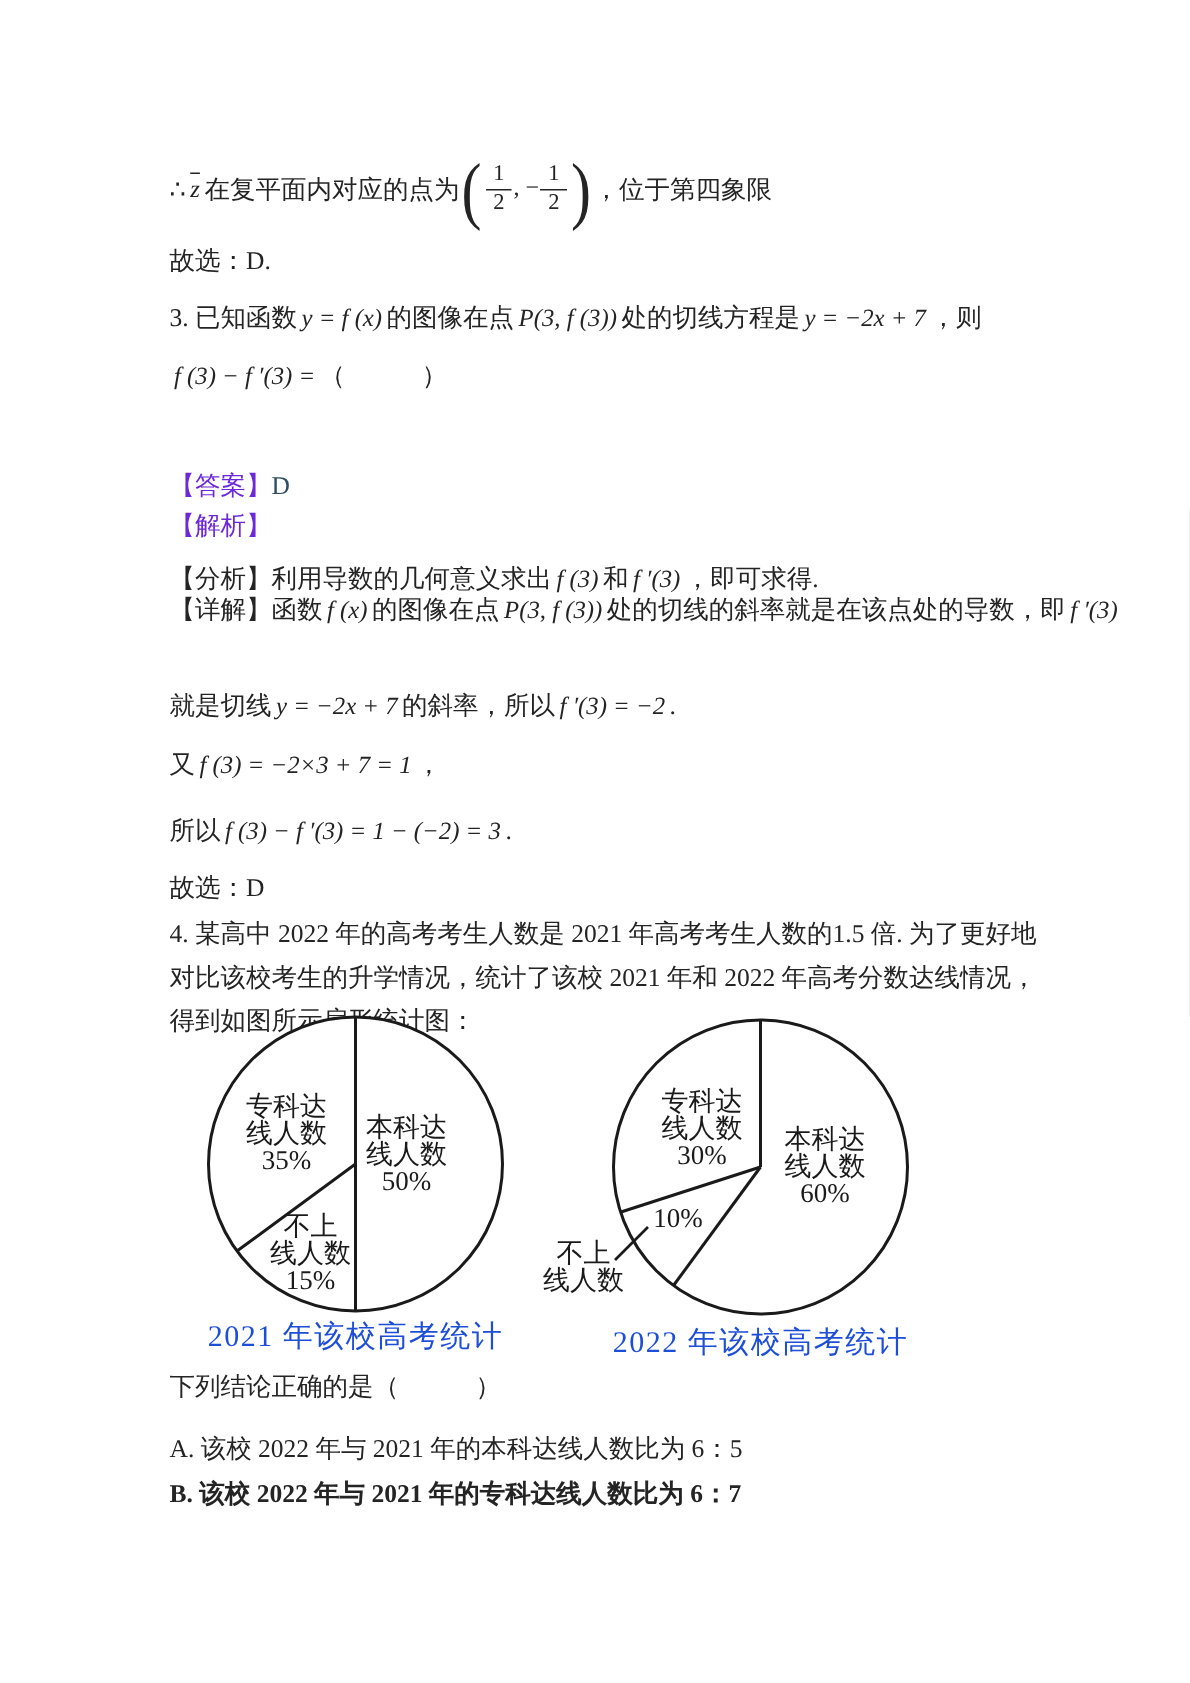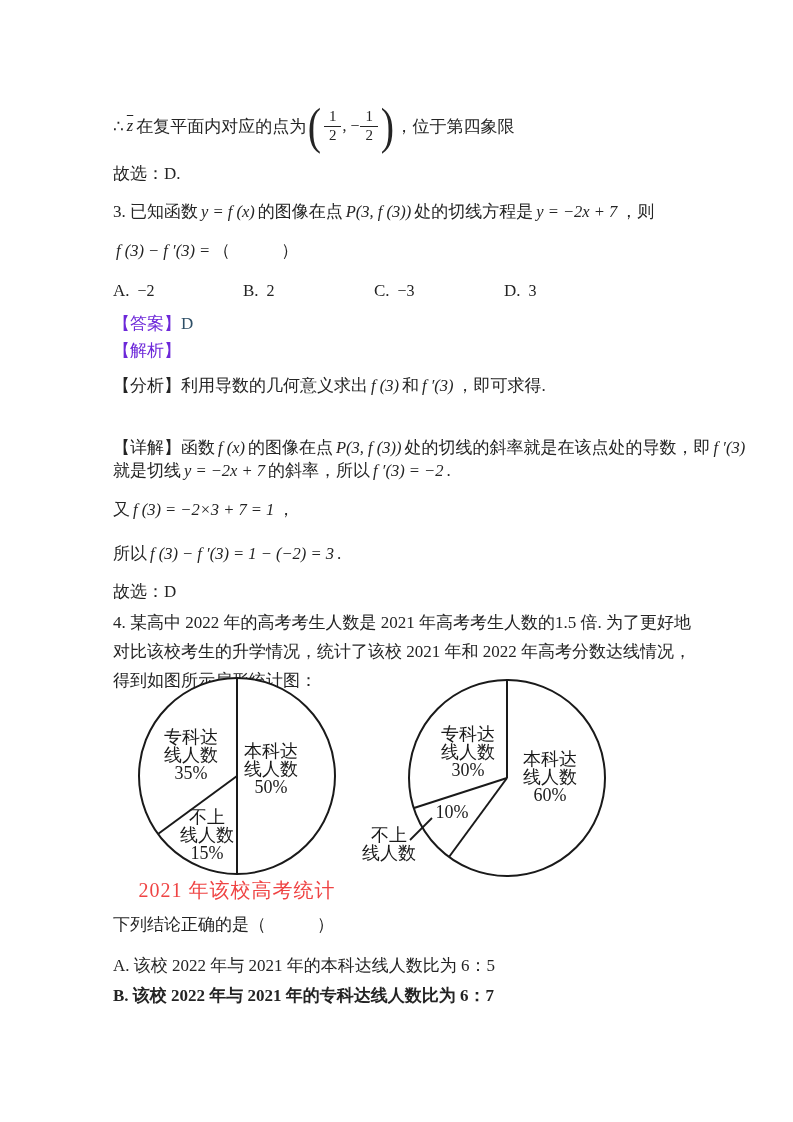--- a/index.html
+++ b/index.html
@@ -21,21 +21,21 @@
   .frac{display:inline-flex;flex-direction:column;align-items:center;
         font-family:"Liberation Serif","DejaVu Serif",serif;font-size:15px;line-height:1.15;
         color:#242424;margin:0 1px;}
   .frac .num{padding:0 5px;border-bottom:1.3px solid #242424;}
   .frac .den{padding:0 5px;}
   .bigp{font-family:"Liberation Serif","DejaVu Serif",serif;font-size:50px;font-weight:400;
         line-height:1;display:inline-block;transform:scaleX(0.8);color:#242424;}
   .zbar{text-decoration:overline;}
   .para{white-space:normal;text-align:justify;}
   .opt-abs{position:absolute;top:0;}
-  .caption{font-size:20px;letter-spacing:1px;text-align:center;color:#ef4444;}
+  .caption{font-size:20px;letter-spacing:1px;text-align:center;color:#1d4ed8;}
   svg text{font-family:"Liberation Serif","DejaVu Serif",serif;fill:#1a1a1a;}
 </style>
 </head>
 <body>
 
 <div class="page">
 
   <div class="abs row-flex" style="left:113px;top:100px;height:52px;">
     <span class="cn" style="font-size:17px;">∴</span>
     <span class="m zbar">z</span>
@@ -57,38 +57,32 @@
   <div class="abs cn" style="left:113px;top:162px;">故选：D.</div>
 
   <div class="abs" style="left:113px;top:200px;">
     <span class="cn">3. 已知函数</span><span class="m">y = f (x)</span><span class="cn">的图像在点</span><span class="m">P(3, f (3))</span><span class="cn">处的切线方程是</span><span class="m">y = −2x + 7</span><span class="cn">，则</span>
   </div>
 
   <div class="abs" style="left:113px;top:239px;">
     <span class="m">f (3) − f ′(3) =</span><span class="cn">（　　　）</span>
   </div>
 
-  <div class="abs" style="left:113px;top:281px;width:560px;height:20px;">
-    <span class="opt-abs" style="left:0px;"><span class="cn">A.</span>&nbsp;&nbsp;<span class="num-up">−2</span></span>
-    <span class="opt-abs" style="left:130px;"><span class="cn">B.</span>&nbsp;&nbsp;<span class="num-up">2</span></span>
-    <span class="opt-abs" style="left:261px;"><span class="cn">C.</span>&nbsp;&nbsp;<span class="num-up">−3</span></span>
-    <span class="opt-abs" style="left:391px;"><span class="cn">D.</span>&nbsp;&nbsp;<span class="num-up">3</span></span>
-  </div>
 
   <div class="abs" style="left:113px;top:312px;">
     <span class="cn blue">【答案】</span><span class="cn navy">D</span>
   </div>
 
   <div class="abs cn blue" style="left:113px;top:339px;">【解析】</div>
 
   <div class="abs" style="left:113px;top:374px;">
     <span class="cn">【分析】</span><span class="cn">利用导数的几何意义求出</span><span class="m">f (3)</span><span class="cn">和</span><span class="m">f ′(3)</span><span class="cn">，即可求得.</span>
   </div>
 
-  <div class="abs" style="left:113px;top:436px;">
+  <div class="abs" style="left:113px;top:395px;">
     <span class="cn">【详解】</span><span class="cn">函数</span><span class="m">f (x)</span><span class="cn">的图像在点</span><span class="m">P(3, f (3))</span><span class="cn">处的切线的斜率就是在该点处的导数，即</span><span class="m">f ′(3)</span>
   </div>
 
   <div class="abs" style="left:113px;top:459px;">
     <span class="cn">就是切线</span><span class="m">y = −2x + 7</span><span class="cn">的斜率，所以</span><span class="m">f ′(3) = −2</span><span class="cn">.</span>
   </div>
 
   <div class="abs" style="left:113px;top:498px;">
     <span class="cn">又</span><span class="m">f (3) = −2×3 + 7 = 1</span><span class="cn">，</span>
   </div>
@@ -126,18 +120,19 @@
     <text x="108" y="62" font-size="18" text-anchor="middle">专科达</text>
     <text x="108" y="80" font-size="18" text-anchor="middle">线人数</text>
     <text x="108" y="98" font-size="18" text-anchor="middle">30%</text>
     <text x="190" y="87" font-size="18" text-anchor="middle">本科达</text>
     <text x="190" y="105" font-size="18" text-anchor="middle">线人数</text>
     <text x="190" y="123" font-size="18" text-anchor="middle">60%</text>
     <text x="92" y="140" font-size="18" text-anchor="middle">10%</text>
     <text x="29" y="163" font-size="18" text-anchor="middle">不上</text>
     <text x="29" y="181" font-size="18" text-anchor="middle">线人数</text>
   </svg>
+  <div class="abs caption" style="left:382px;top:881px;width:250px;">2022 年该校高考统计</div>
 
   <div class="abs cn" style="left:113px;top:913px;">下列结论正确的是（　　　）</div>
   <div class="abs cn" style="left:113px;top:954px;">A. 该校 2022 年与 2021 年的本科达线人数比为 6：5</div>
   <div class="abs cn" style="left:113px;top:984px;font-weight:bold;">B. 该校 2022 年与 2021 年的专科达线人数比为 6：7</div>
 
 </div>
 
 </body></html>

